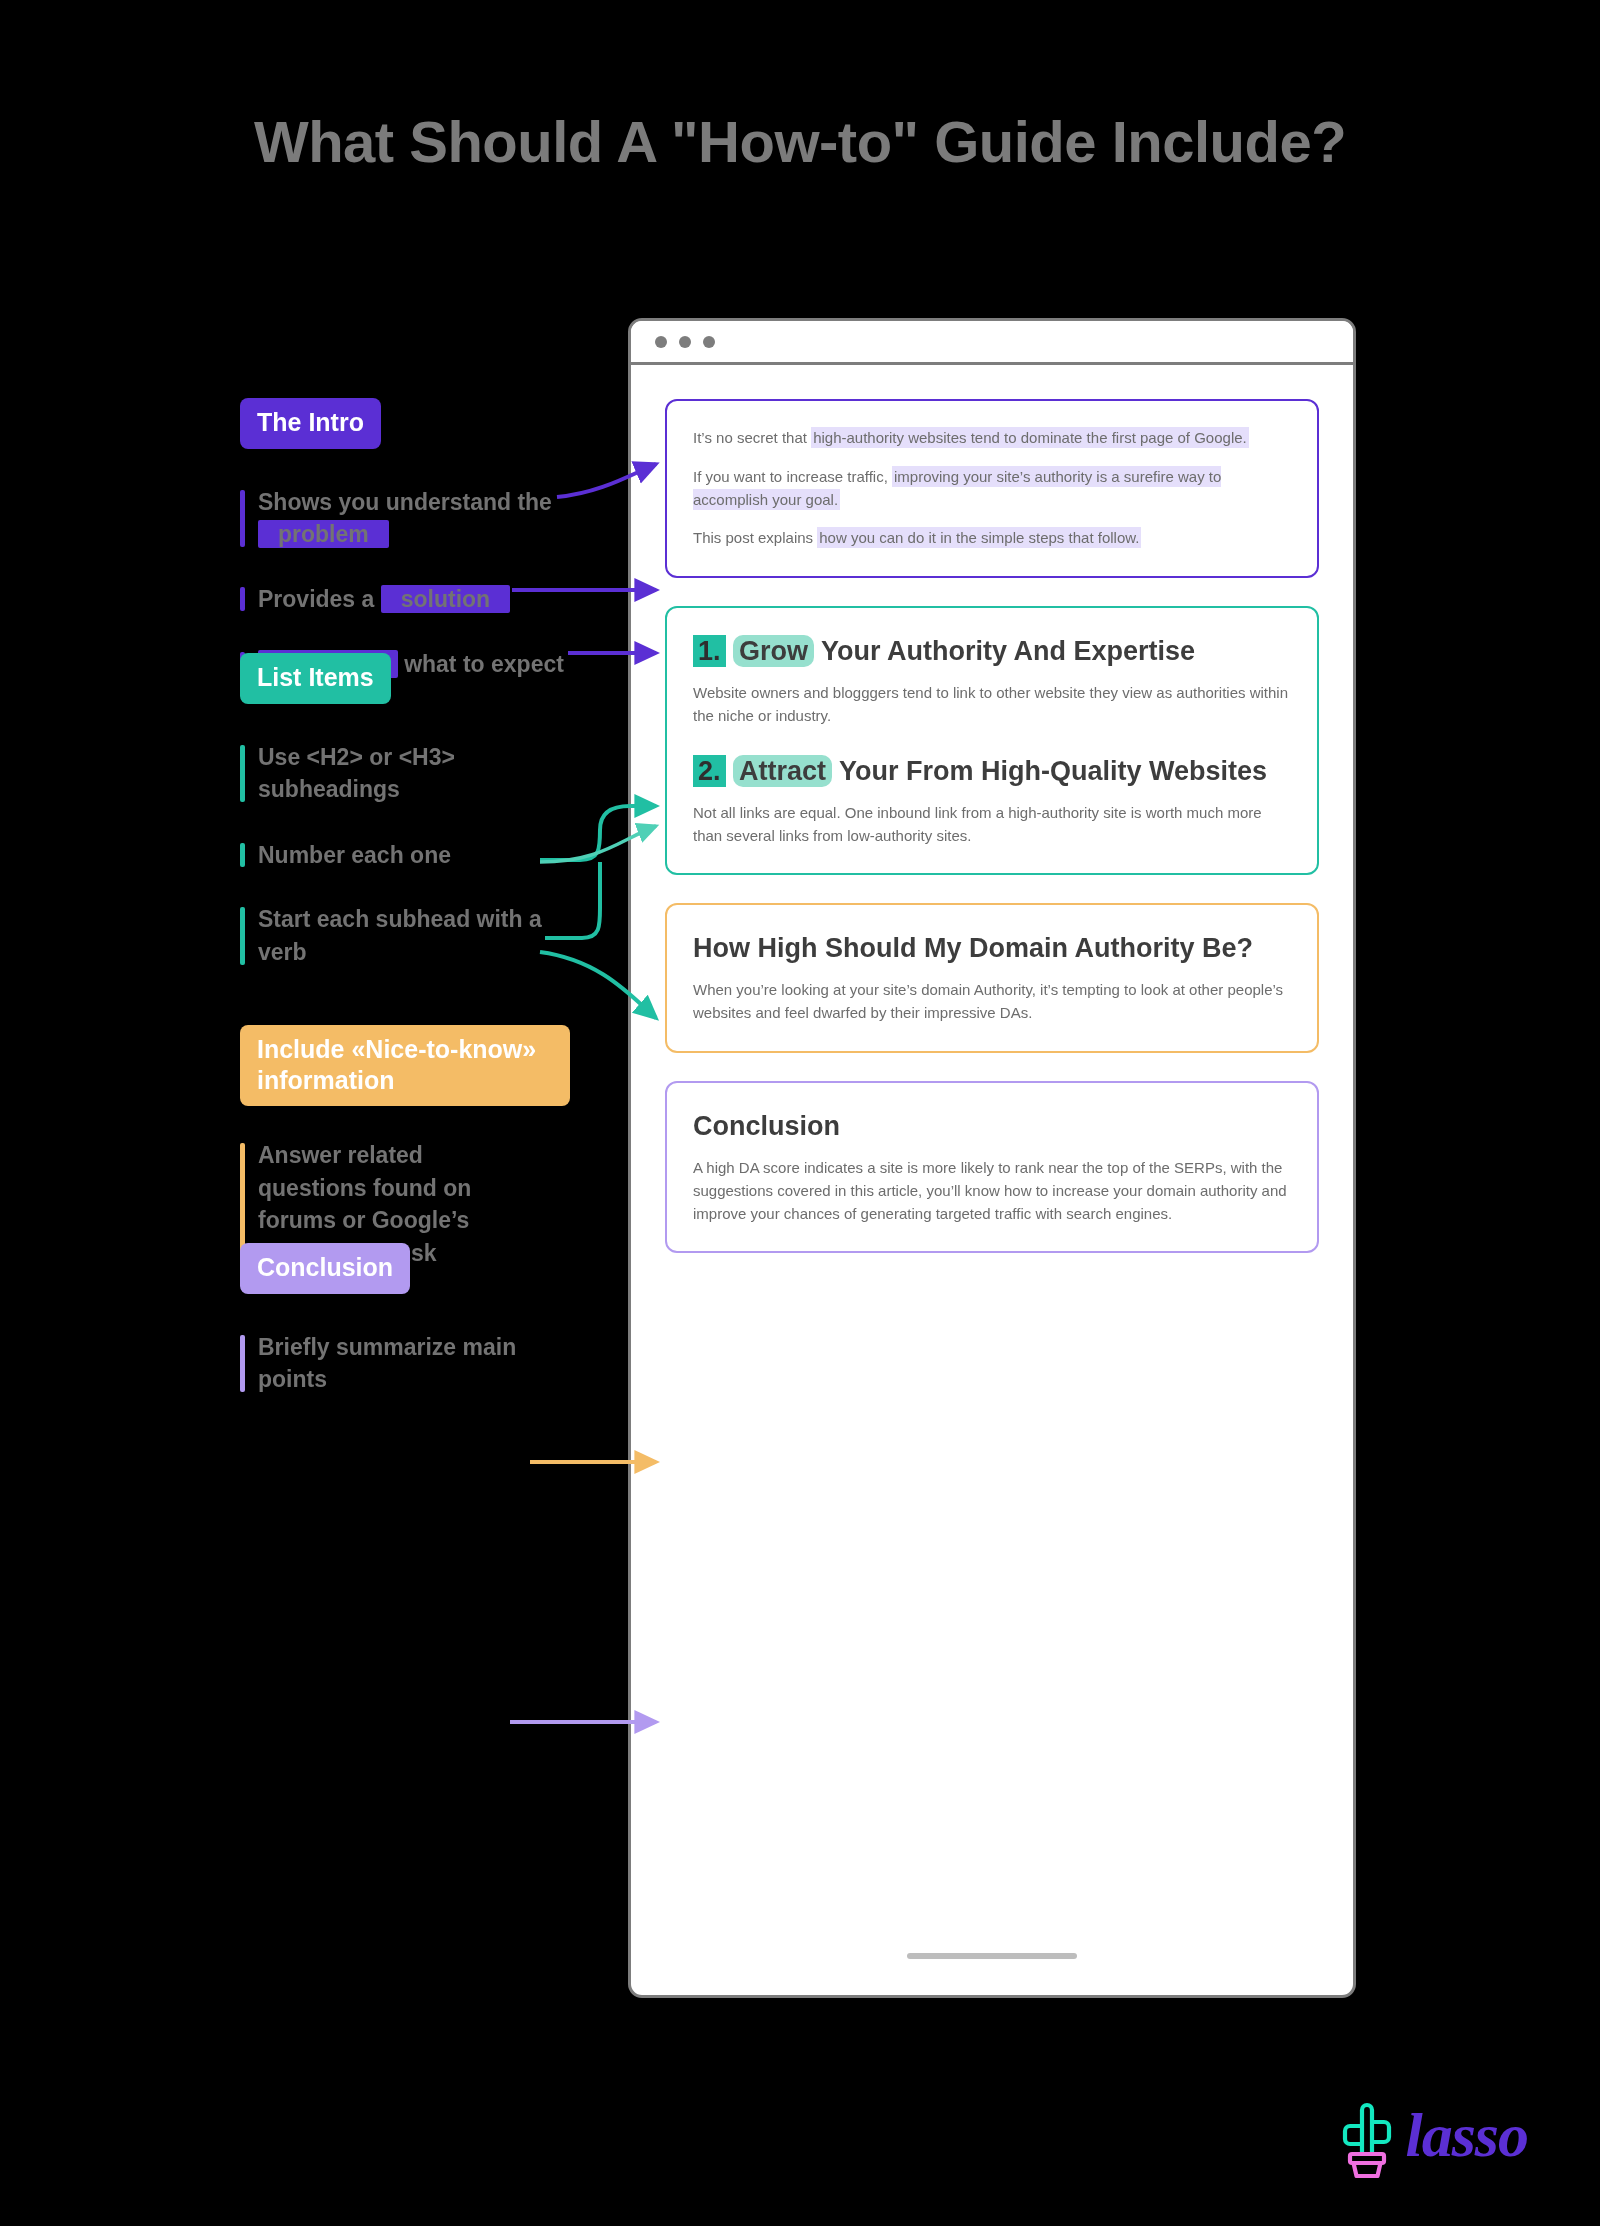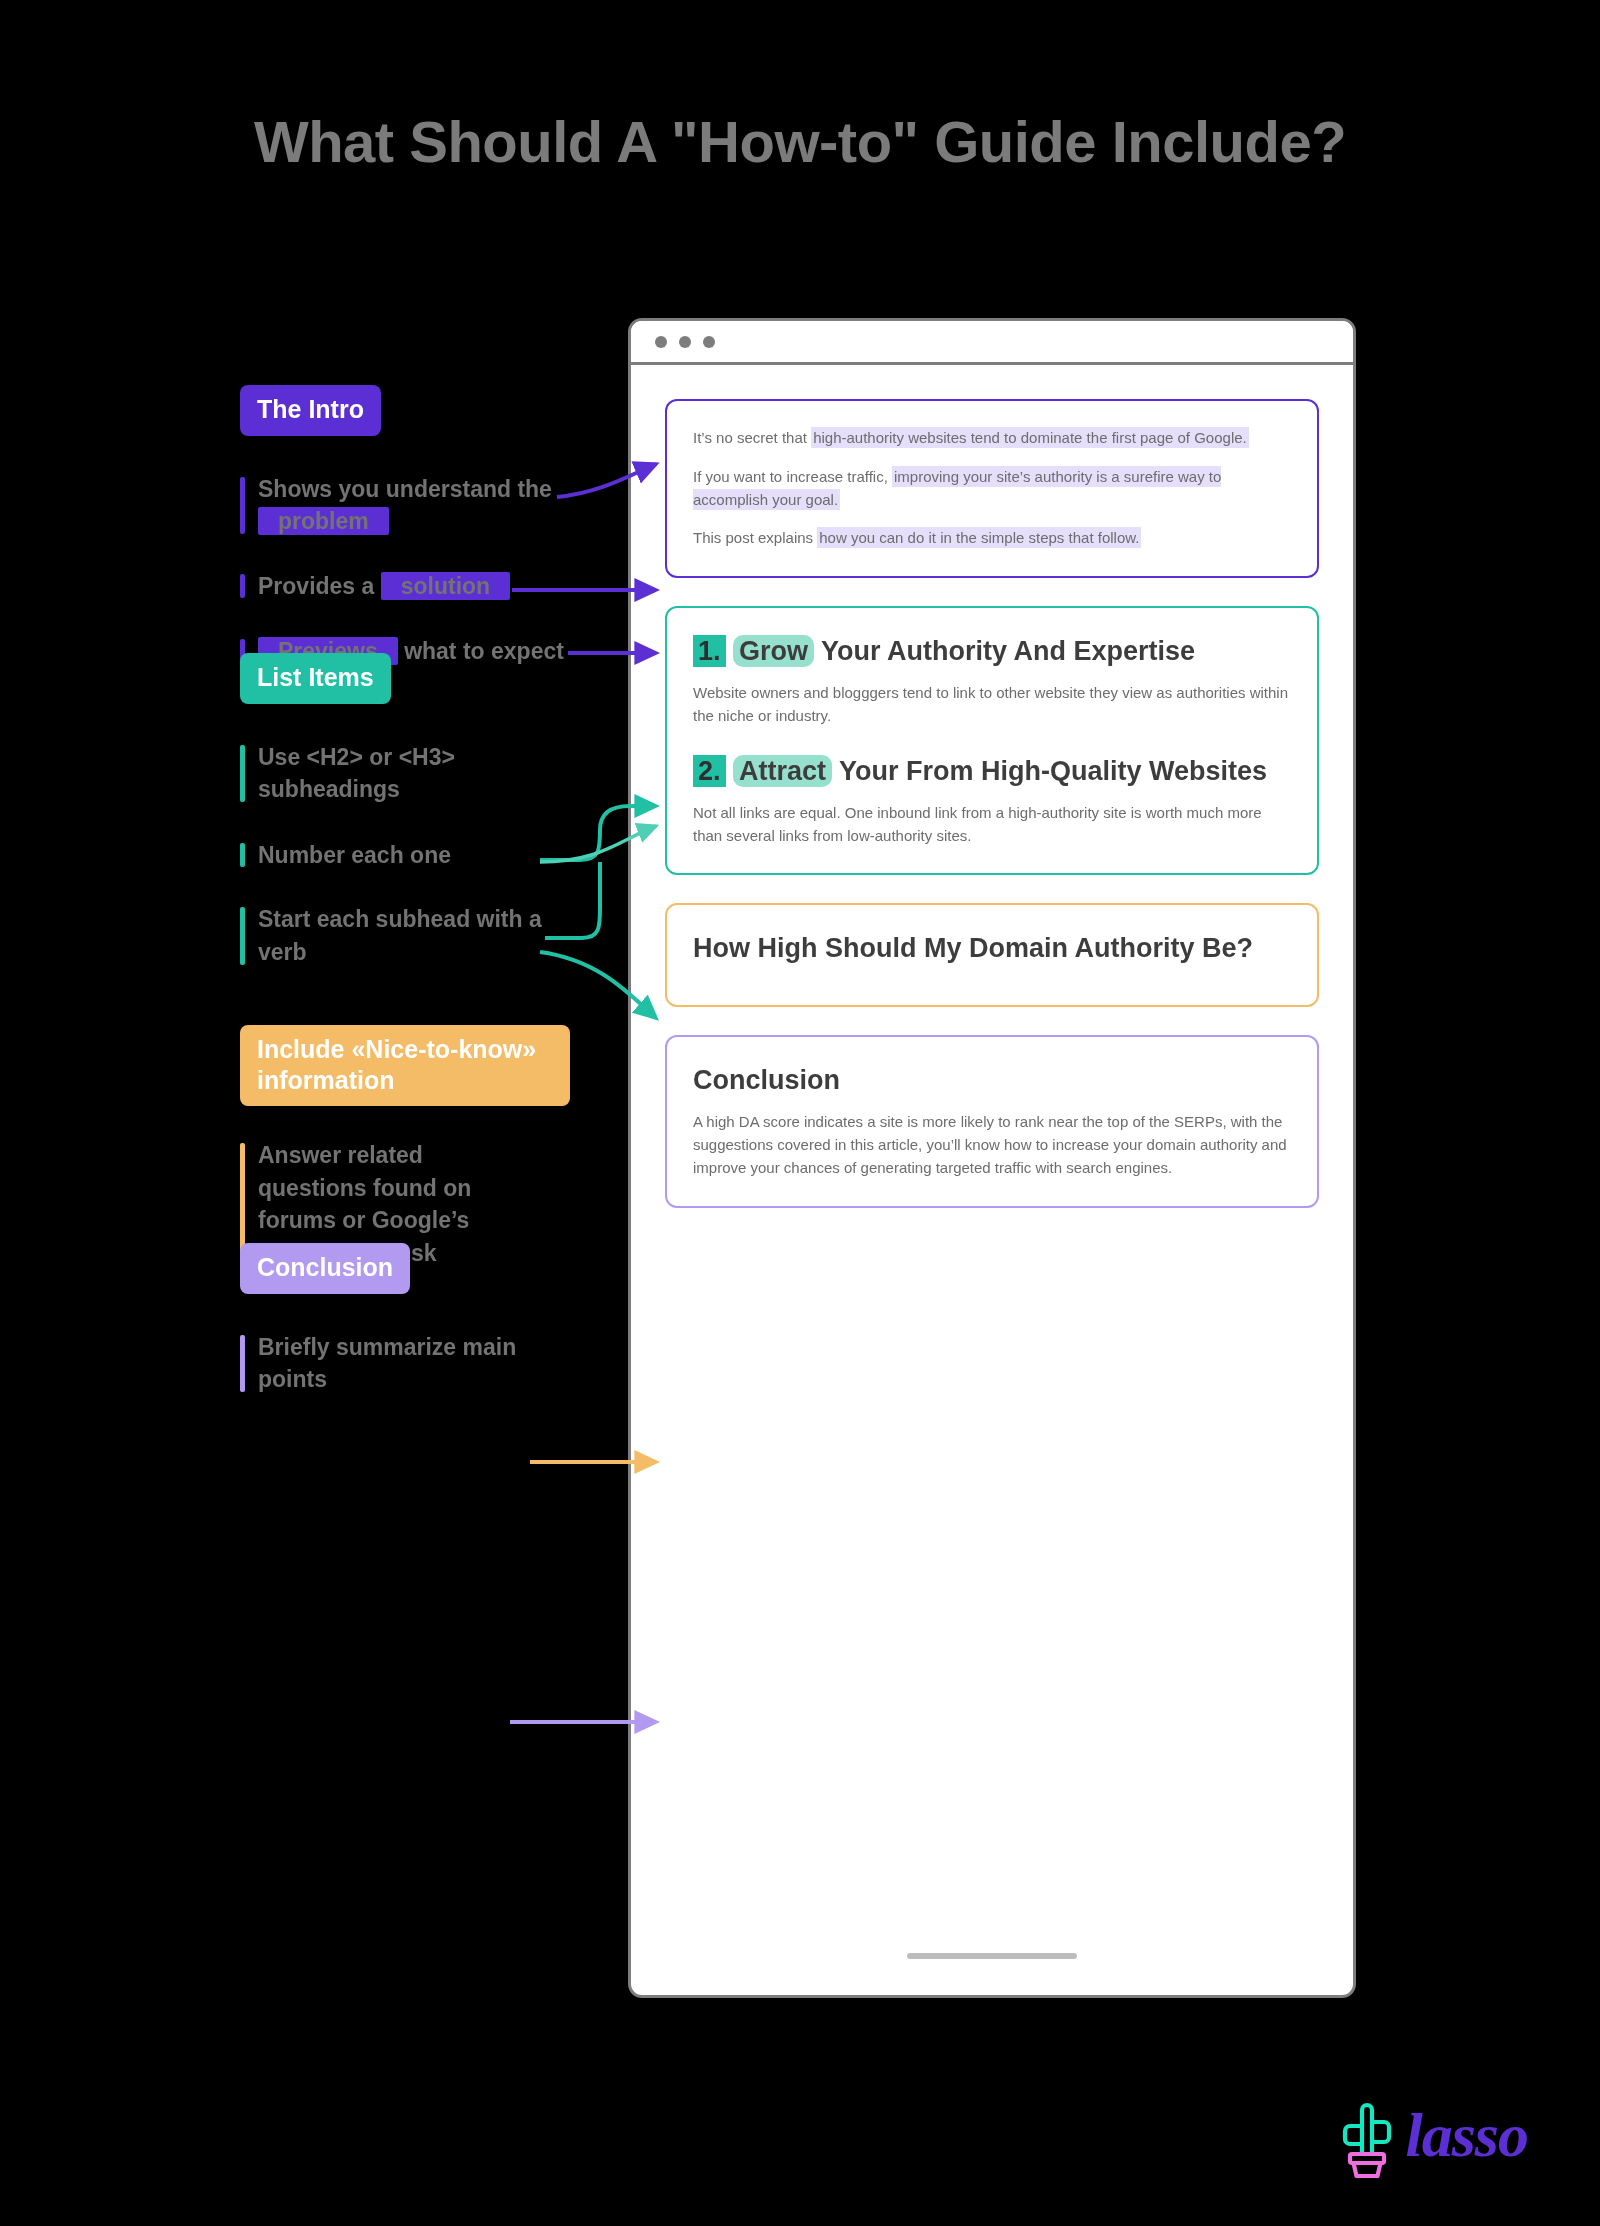--- a/index.html
+++ b/index.html
@@ -183,21 +183,21 @@
 </style>
 </head>
 <body>
 
 <div id="page">
 
   <div class="page-title">What Should A "How-to" Guide Include?</div>
 
   <div class="annotations">
 
-    <div class="ann-group" style="top:0px;">
+    <div class="ann-group" style="top:13px;">
       <div class="chip intro">The Intro</div>
       <div class="bullet" style="--bar:#5b2fd4; margin-top:37px; width:360px;">
         <span>Shows you understand the </span><span class="hl">problem</span>
       </div>
       <div class="bullet" style="--bar:#5b2fd4; margin-top:32px; width:360px;">
         <span>Provides a </span><span class="hl">solution</span>
       </div>
       <div class="bullet" style="--bar:#5b2fd4; margin-top:33px; width:360px;">
         <span class="hl">Previews</span><span> what to expect</span>
       </div>
@@ -244,20 +244,21 @@
           <p>Website owners and blogggers tend to link to other website they view as authorities within the niche or industry.</p>
         </div>
         <div class="list-block">
           <h3><span class="num-hl">2.</span> <span class="verb-hl">Attract</span><span> Your From High-Quality Websites</span></h3>
           <p>Not all links are equal. One inbound link from a high-authority site is worth much more than several links from low-authority sites.</p>
         </div>
       </div>
 
       <div class="card nice">
         <h3>How High Should My Domain Authority Be?</h3>
+        <p>When you’re looking at your site’s domain Authority, it’s tempting to look at other people’s websites and feel dwarfed by their impressive DAs.</p>
       </div>
 
       <div class="card conclusion">
         <h3>Conclusion</h3>
         <p>A high DA score indicates a site is more likely to rank near the top of the SERPs, with the suggestions covered in this article, you’ll know how to increase your domain authority and improve your chances of generating targeted traffic with search engines.</p>
       </div>
 
       <div class="home-indicator"></div>
 
     </div>

